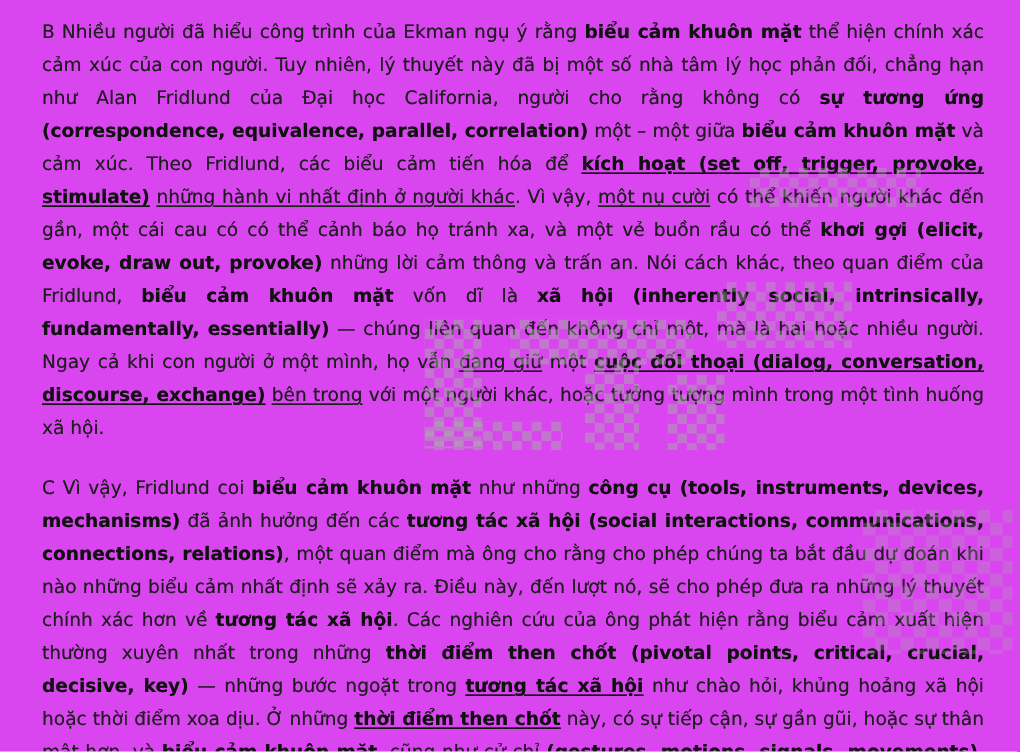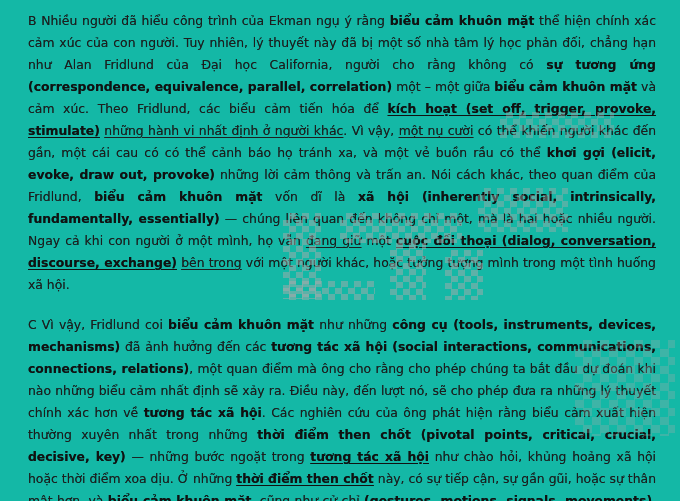--- a/index.html
+++ b/index.html
@@ -1,21 +1,21 @@
 <!DOCTYPE html>
 <html><head>
 <meta charset="utf-8">
 <style>
   html, body { margin: 0; padding: 0; background: #e8e8e8; }
   .page {
     position: relative;
     width: 680px;
     height: 501px;
     margin: 0 auto;
-    background: #14b8a6;
+    background: #d946ef;
     overflow: hidden;
     box-sizing: border-box;
     padding: 10px 24px 0 28px;
   }
   .doc {
     font-family: "DejaVu Sans", sans-serif;
     font-size: 12.4px;
     line-height: 22px;
     color: #1e1e1e;
     text-align: justify;

